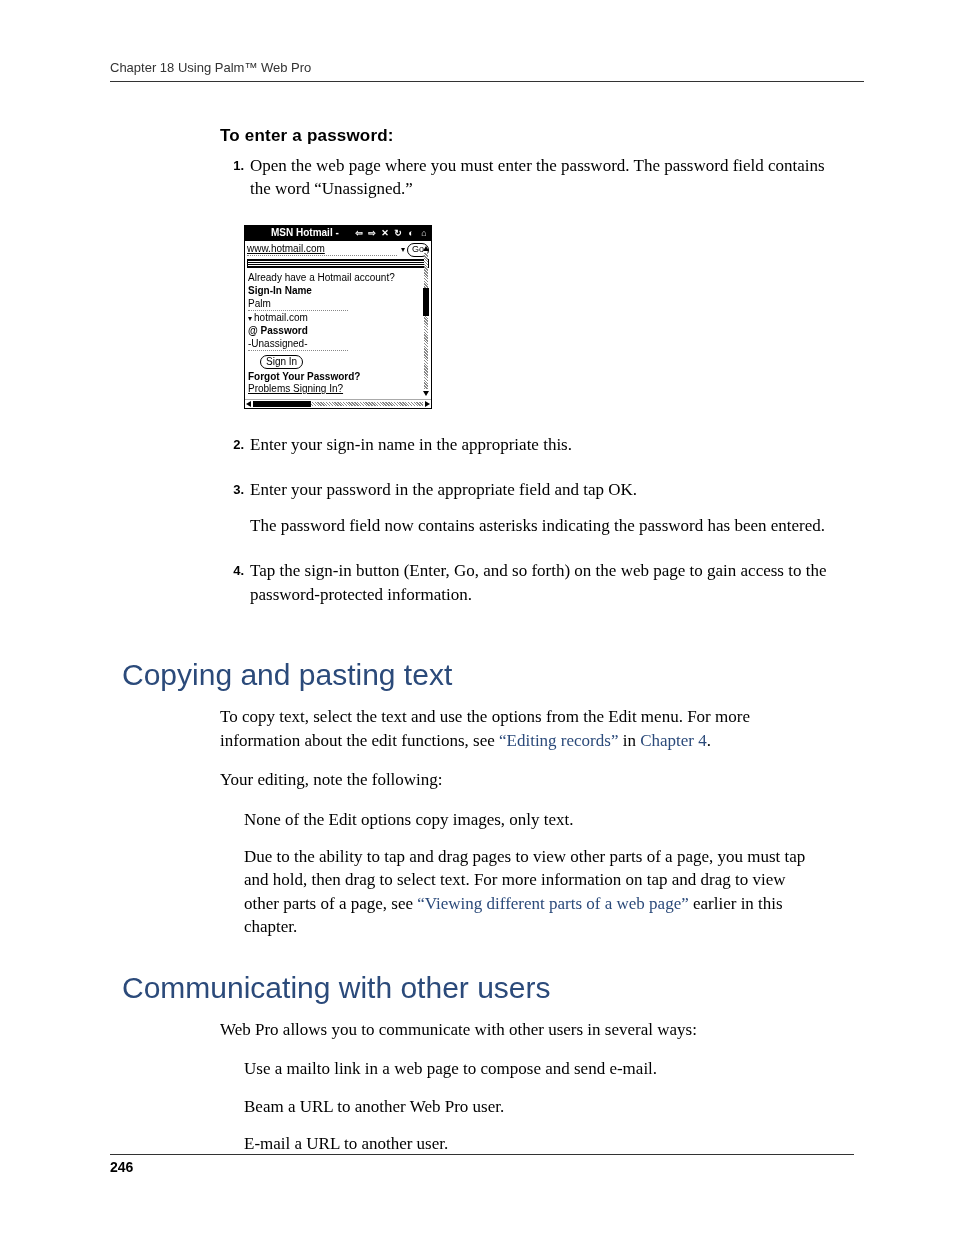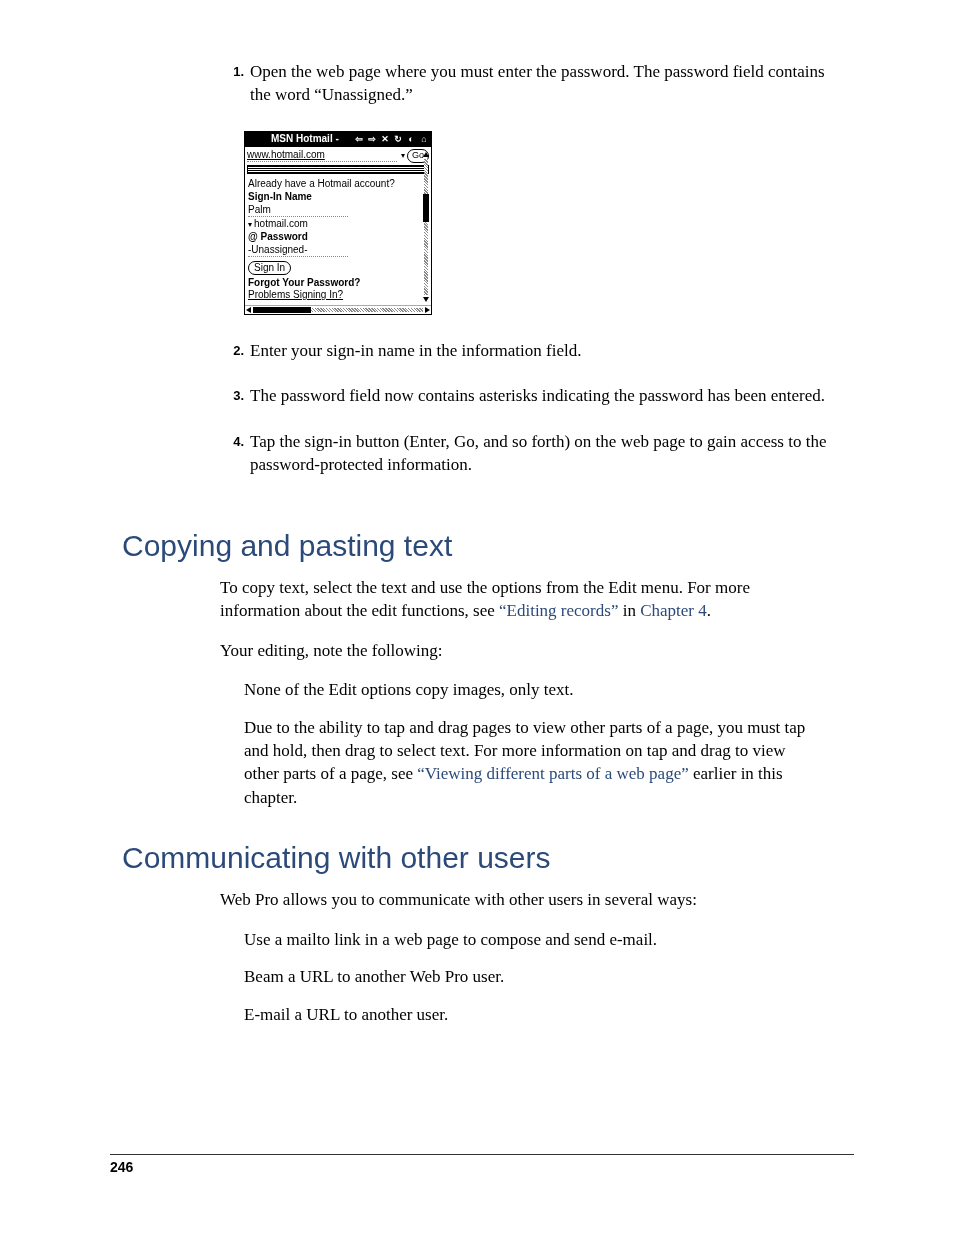--- a/index.html
+++ b/index.html
@@ -183,20 +183,21 @@
   }
   .ds-domain::before { content: "▾"; font-size:8px; margin-right:2px; }
   .ds-signin-btn {
     display: inline-block;
     border: 1px solid #000;
     border-radius: 8px;
     padding: 0 5px;
     font-size: 10px;
     line-height: 12px;
     margin-top: 3px;
+    margin-left: 12px;
   }
   .ds-link {
     font-weight: bold;
     display: block;
     margin-top: 2px;
   }
   .ds-link2 {
     text-decoration: underline;
     display: block;
   }
@@ -246,22 +247,24 @@
 
   .full-width-content {
     padding-right: 20px;
   }
 </style>
 </head>
 <body>
 
 <div class="page">
 
+  <div class="running-header">Chapter 18   Using Palm™ Web Pro</div>
 
   <div class="content">
+    <div class="proc-title">To enter a password:</div>
 
     <div class="step">
       <div class="step-num">1.</div>
       <div class="step-body">
           <p>Open the web page where you must enter the password. The password field contains the word “Unassigned.”</p>
         </div>
     </div>
 
     <div class="device-shot">
       <div class="ds-titlebar">
@@ -304,27 +307,28 @@
         <div class="ds-hsarrow l"></div>
         <div class="ds-htrack"></div>
         <div class="ds-hthumb"></div>
         <div class="ds-hsarrow r"></div>
       </div>
     </div>
 
     <div class="step">
       <div class="step-num">2.</div>
       <div class="step-body">
-          <p>Enter your sign-in name in the information field.</p>
+          <p>Enter your sign-in name in the appropriate this.</p>
         </div>
     </div>
 
     <div class="step">
       <div class="step-num">3.</div>
       <div class="step-body">
+        <p>Enter your password in the appropriate field and tap OK.</p>
         <p>The password field now contains asterisks indicating the password has been entered.</p>
       </div>
     </div>
 
     <div class="step">
       <div class="step-num">4.</div>
       <div class="step-body">
           <p>Tap the sign-in button (Enter, Go, and so forth) on the web page to gain access to the password-protected information.</p>
         </div>
     </div>

